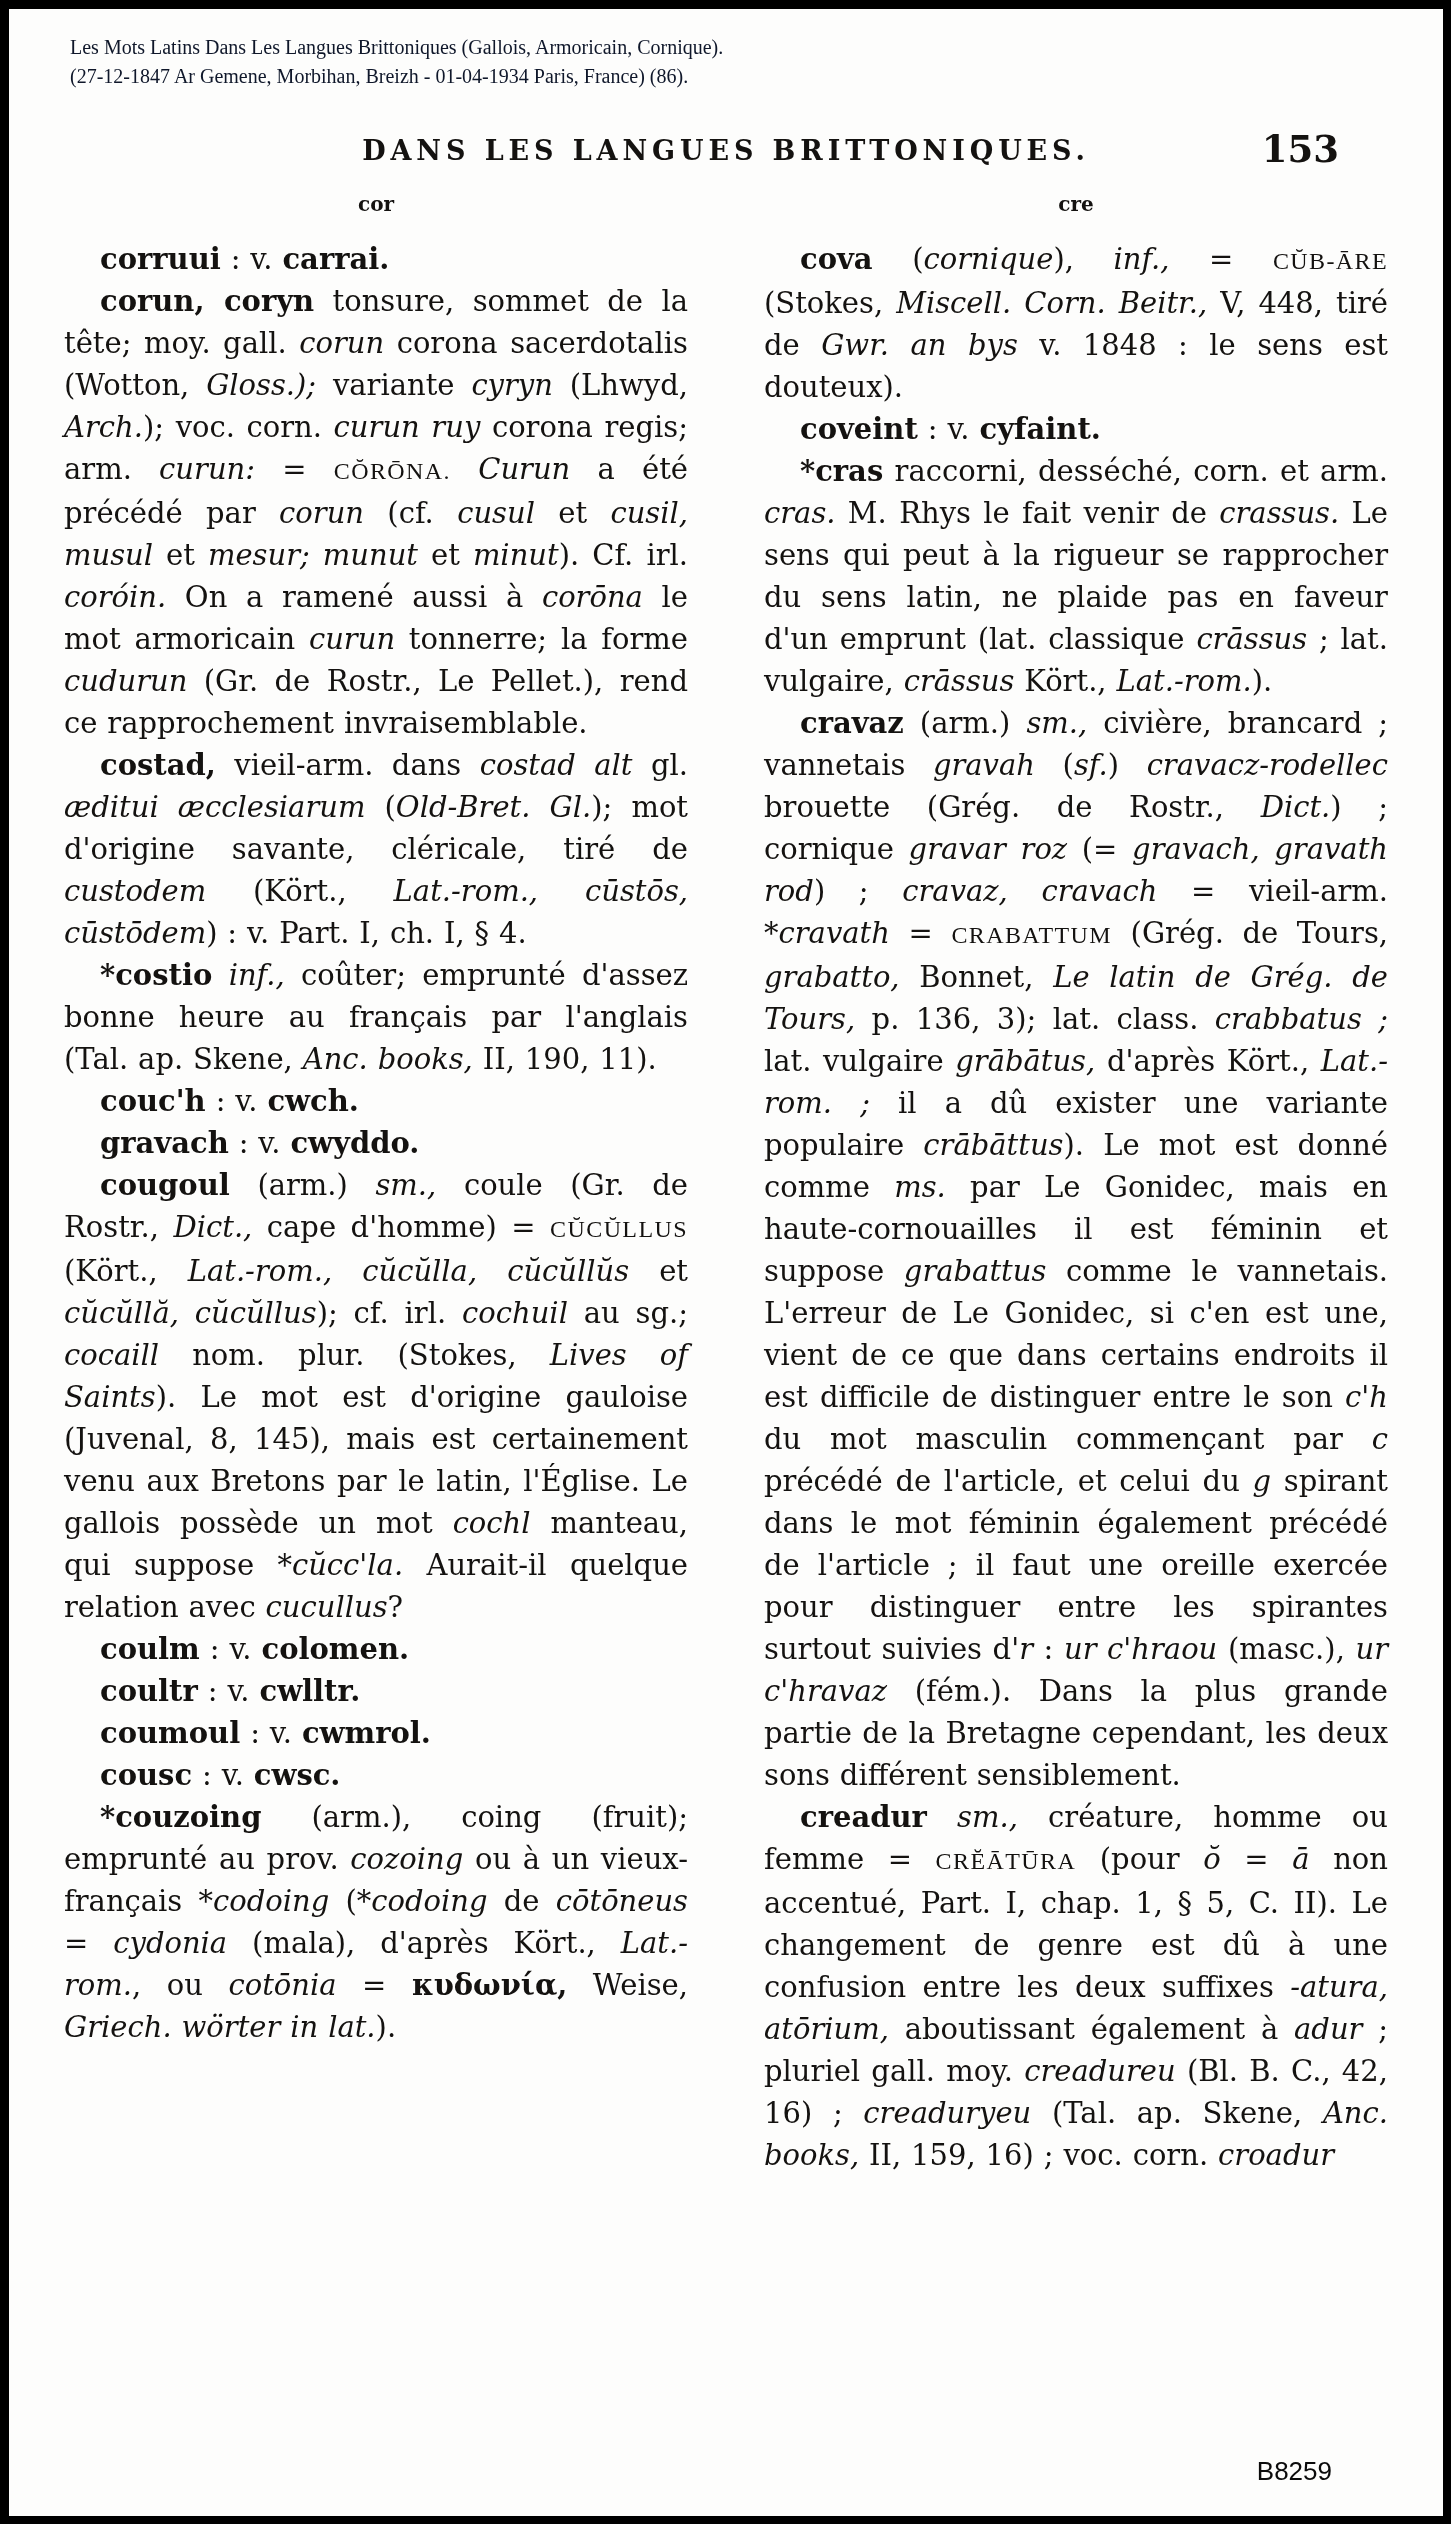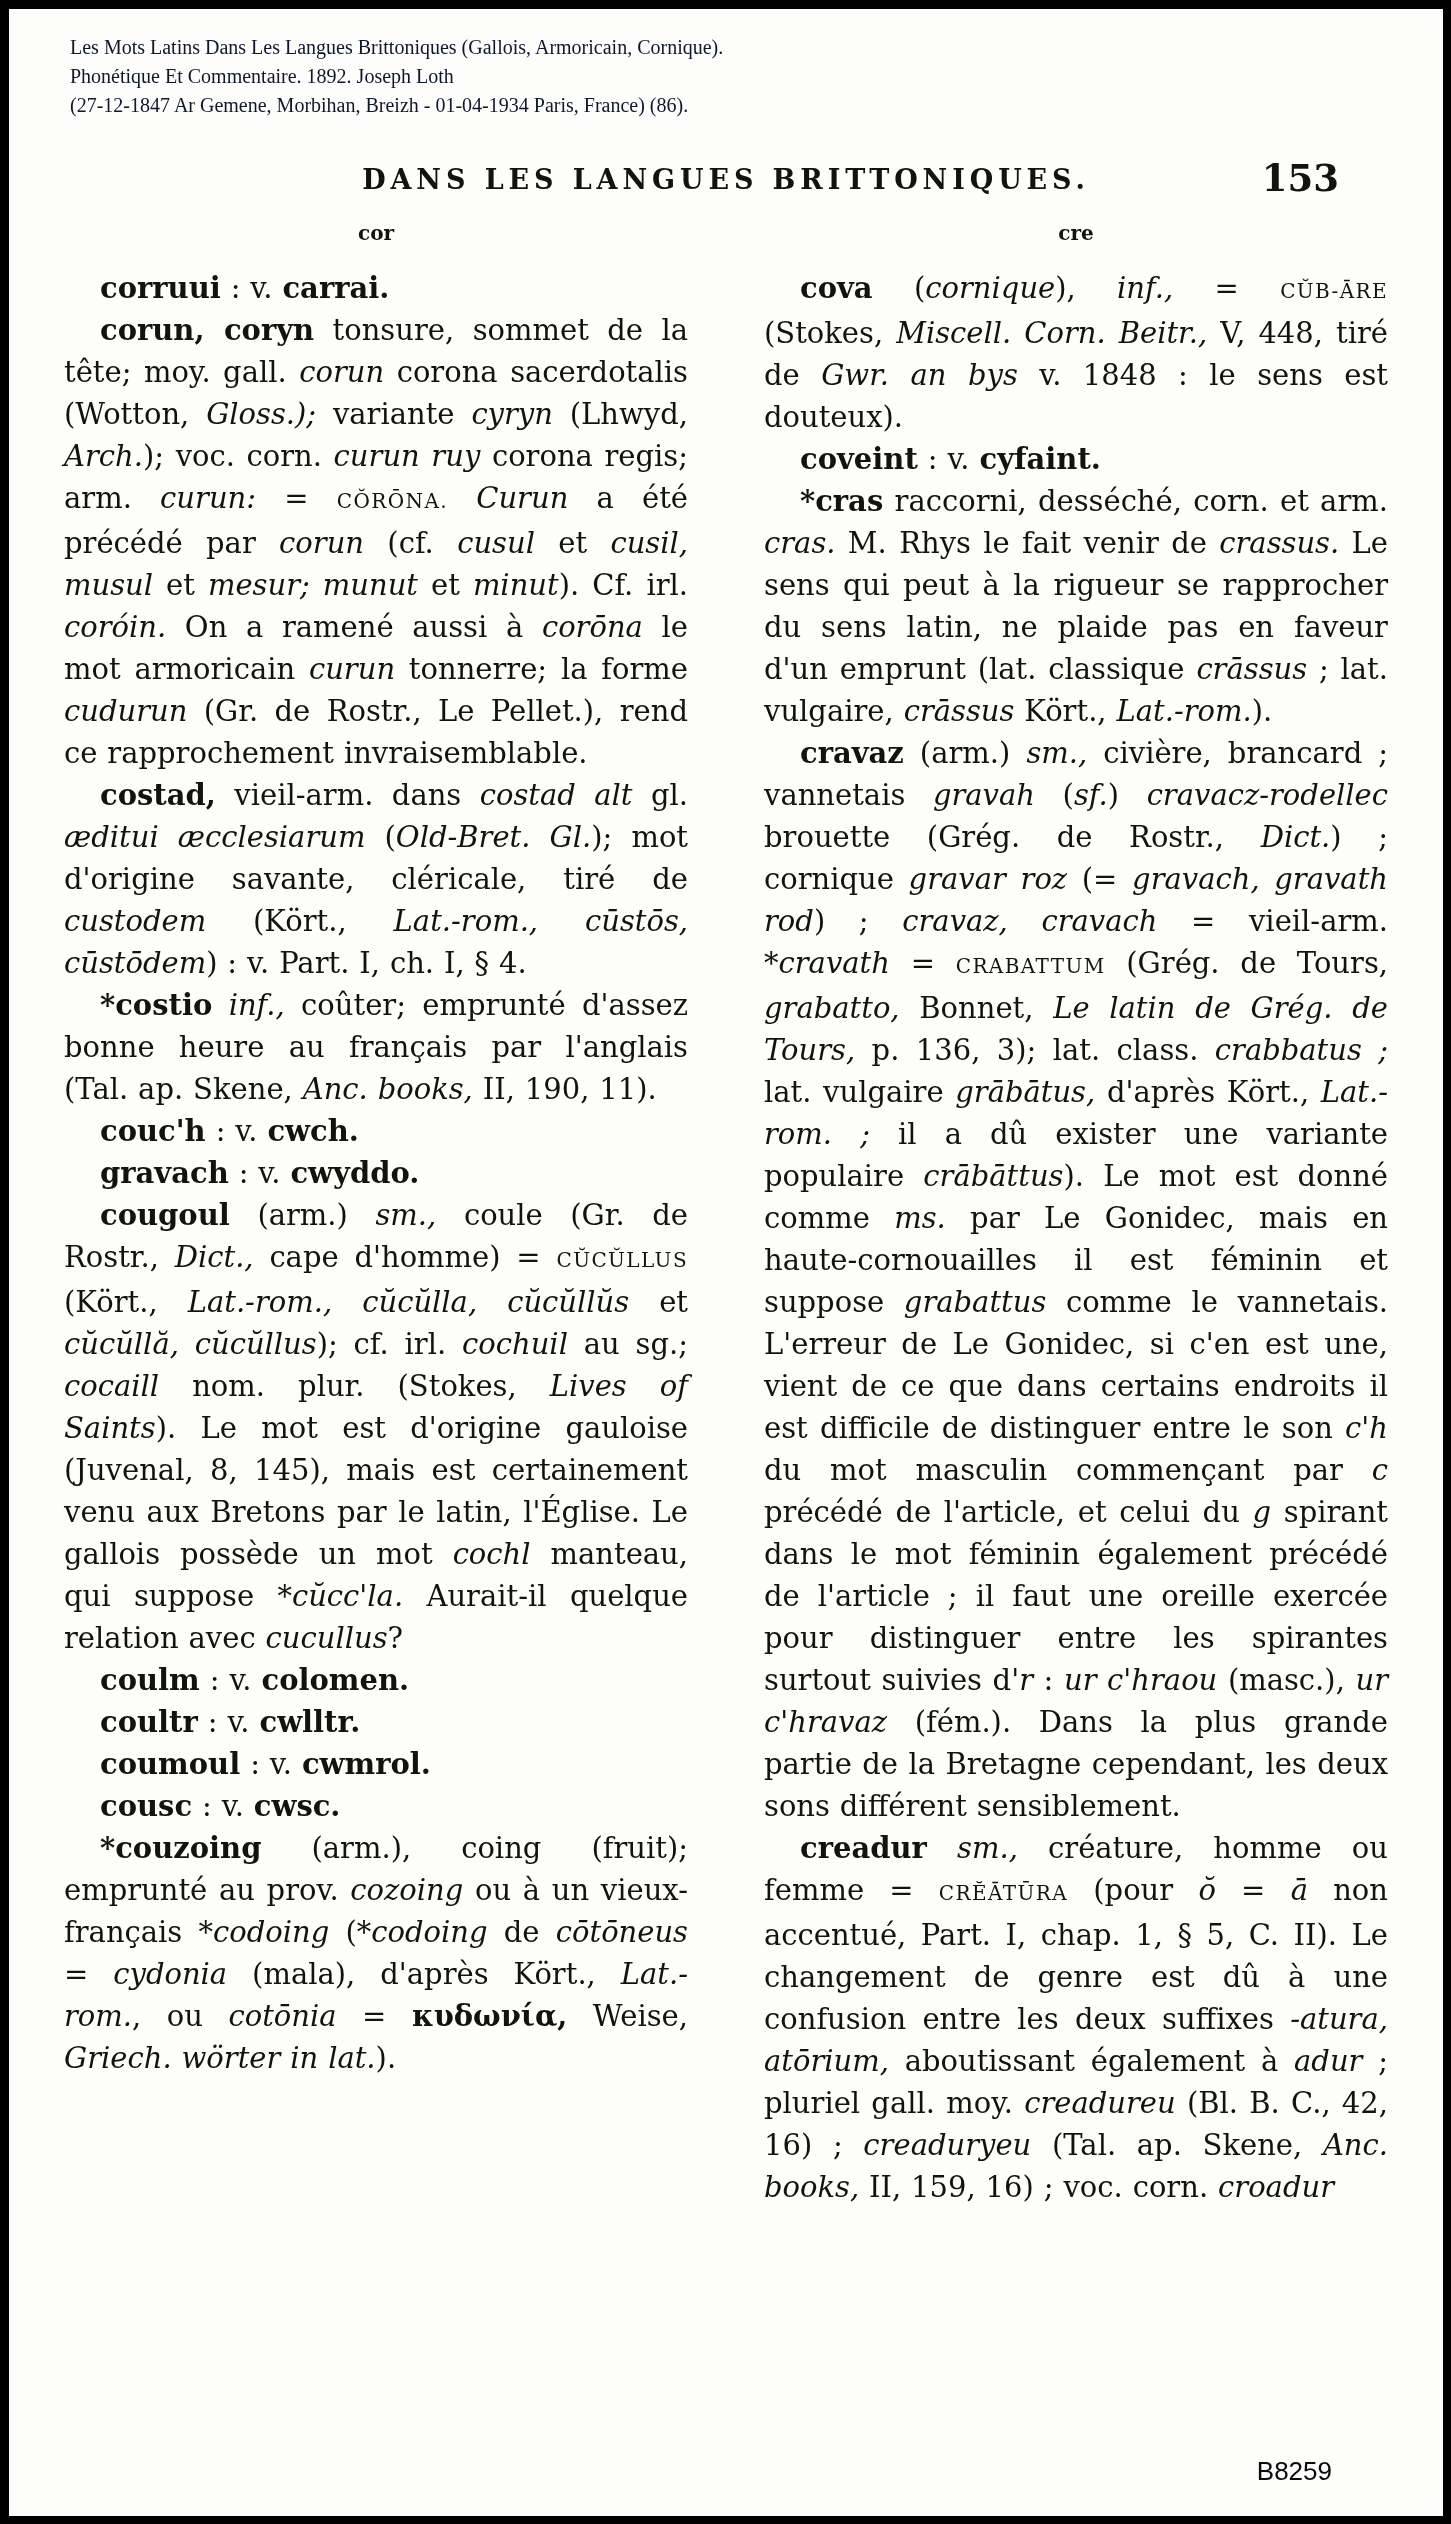--- a/index.html
+++ b/index.html
@@ -61,36 +61,35 @@
     line-height: 42px;
     text-align: justify;
     text-indent: 36px;
     hyphens: none;
     -webkit-hyphens: none;
     word-spacing: 0.7px;
   }
   .r-n { font-style: normal; font-weight: normal; }
   .r-b { font-weight: bold; }
   .r-i { font-style: italic; }
-  .r-sc { font-size: 20px; letter-spacing: 1.4px; }
+  .r-sc { font-size: 24px; letter-spacing: 1.4px; font-family: Liberation Serif, serif; }
   .footer-code {
     position: absolute;
     right: 111px;
     bottom: 29px;
     font-family: "Liberation Sans", sans-serif;
     font-size: 26px;
     color: #0b0b0b;
   }
 </style>
 </head>
 <body>
 
 <div class="caption">
   <div>Les Mots Latins Dans Les Langues Brittoniques (Gallois, Armoricain, Cornique).</div>
-  <div>Phonétique Et Commentaire. 1892. Joseph Loth</div>
   <div>(27-12-1847 Ar Gemene, Morbihan, Breizh - 01-04-1934 Paris, France) (86).</div>
 </div>
 
 <div class="running-head-row">
   <div class="running-head">DANS LES LANGUES BRITTONIQUES.</div>
   <div class="page-number">153</div>
 </div>
 
 <div class="columns">
   <div class="column">

